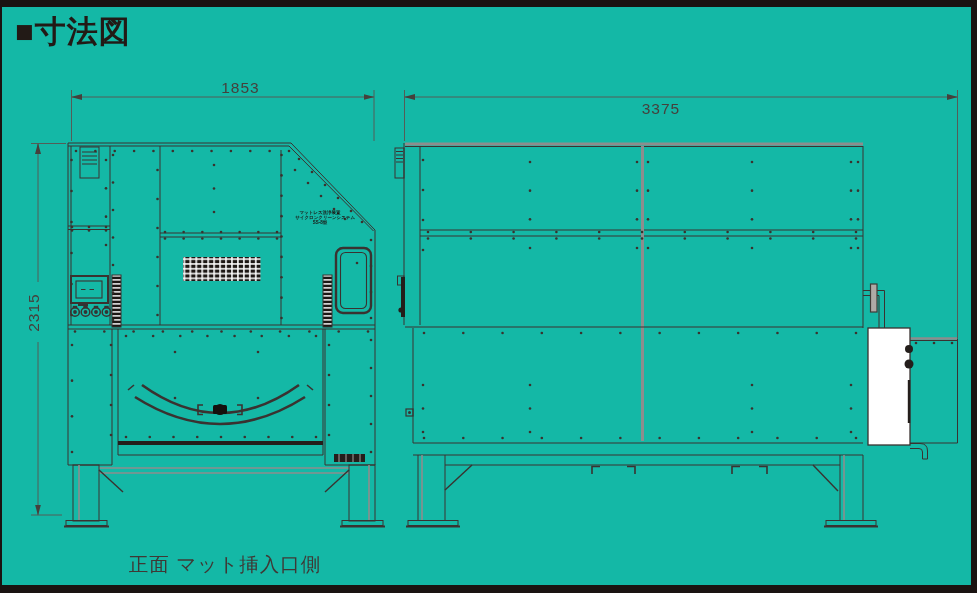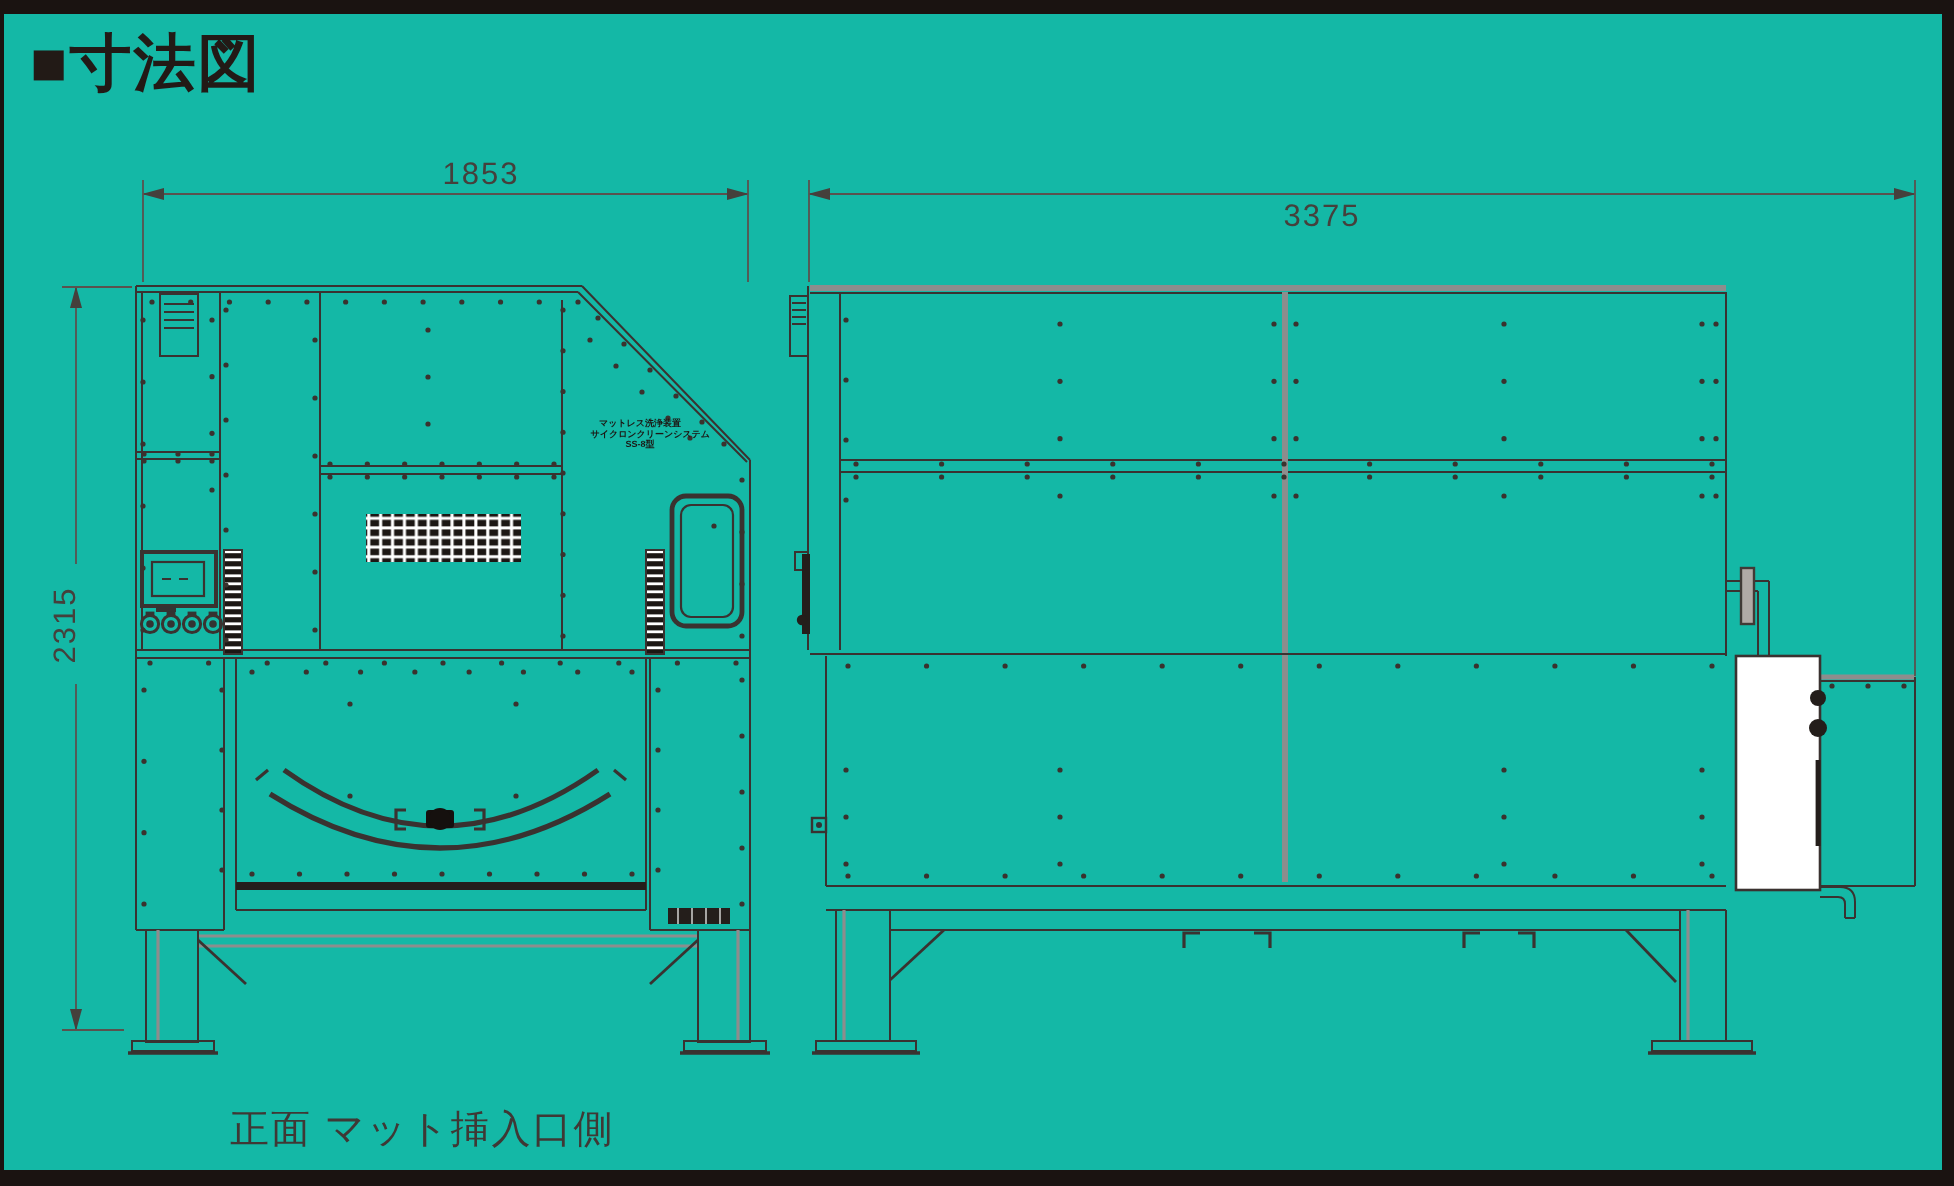--- a/index.html
+++ b/index.html
@@ -10,21 +10,21 @@
   .frame.bottom{left:0;top:585px;width:977px;height:8px;}
   .frame.left{left:0;top:0;width:2px;height:593px;}
   .frame.right{left:971px;top:0;width:6px;height:593px;}
   .title{position:absolute;left:15px;top:11px;font-size:31px;font-weight:bold;
          color:#221a16;letter-spacing:1px;white-space:nowrap;}
   svg.draw{position:absolute;left:0;top:0;}
   .dim{position:absolute;font-size:15.5px;color:#45403c;letter-spacing:1px;text-align:center;}
   .dim.w1{left:89px;top:79px;width:303px;}
   .dim.w2{left:384px;top:79px;width:554px;margin-top:21px;}
   .dim.h{left:3px;top:304px;width:60px;height:17px;transform:rotate(-90deg);transform-origin:center;}
-  .caption{position:absolute;top:551px;font-size:19.5px;color:#3f3835;
+  .caption{position:absolute;top:551px;font-size:19.5px;color:#3f3835;text-align:center;
            letter-spacing:1px;white-space:nowrap;}
   .caption.front{left:115px;width:220px;}
   .caption.side{left:598px;width:90px;}
   .mlabel{position:absolute;left:287px;top:210px;width:66px;text-align:center;
           font-size:6px;line-height:7px;font-weight:bold;color:#1c1714;
           transform:scale(0.75);transform-origin:top center;white-space:nowrap;}
 </style>
 </head>
 <body>
 

